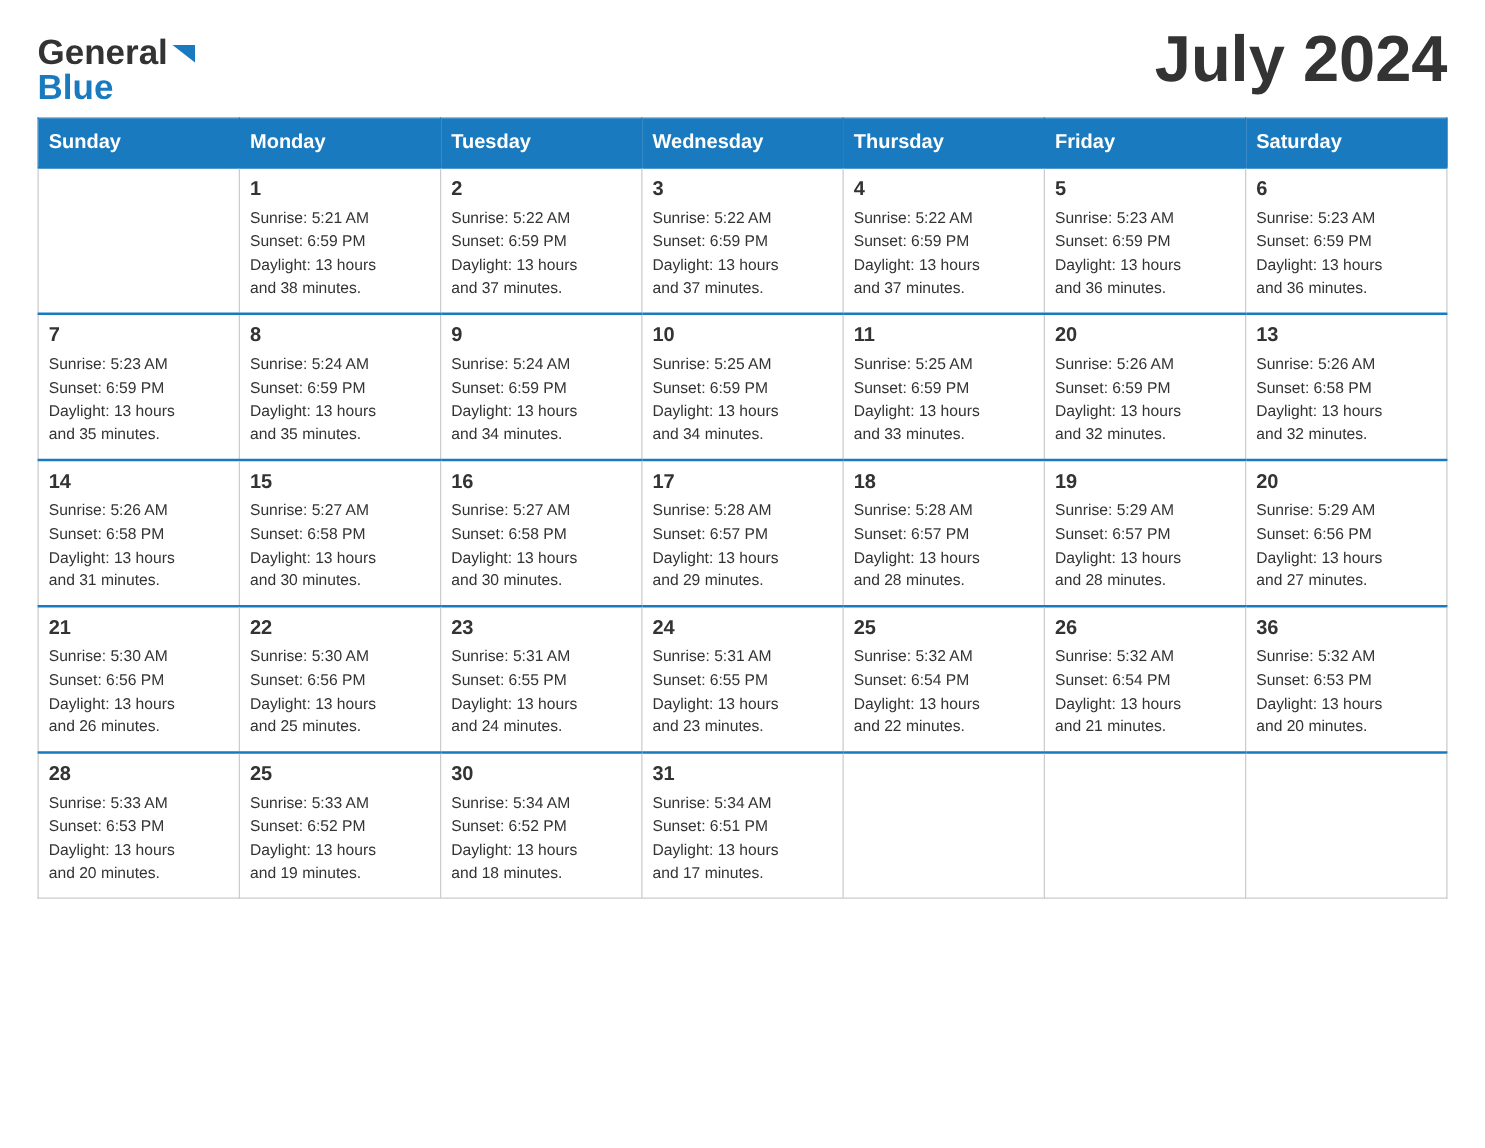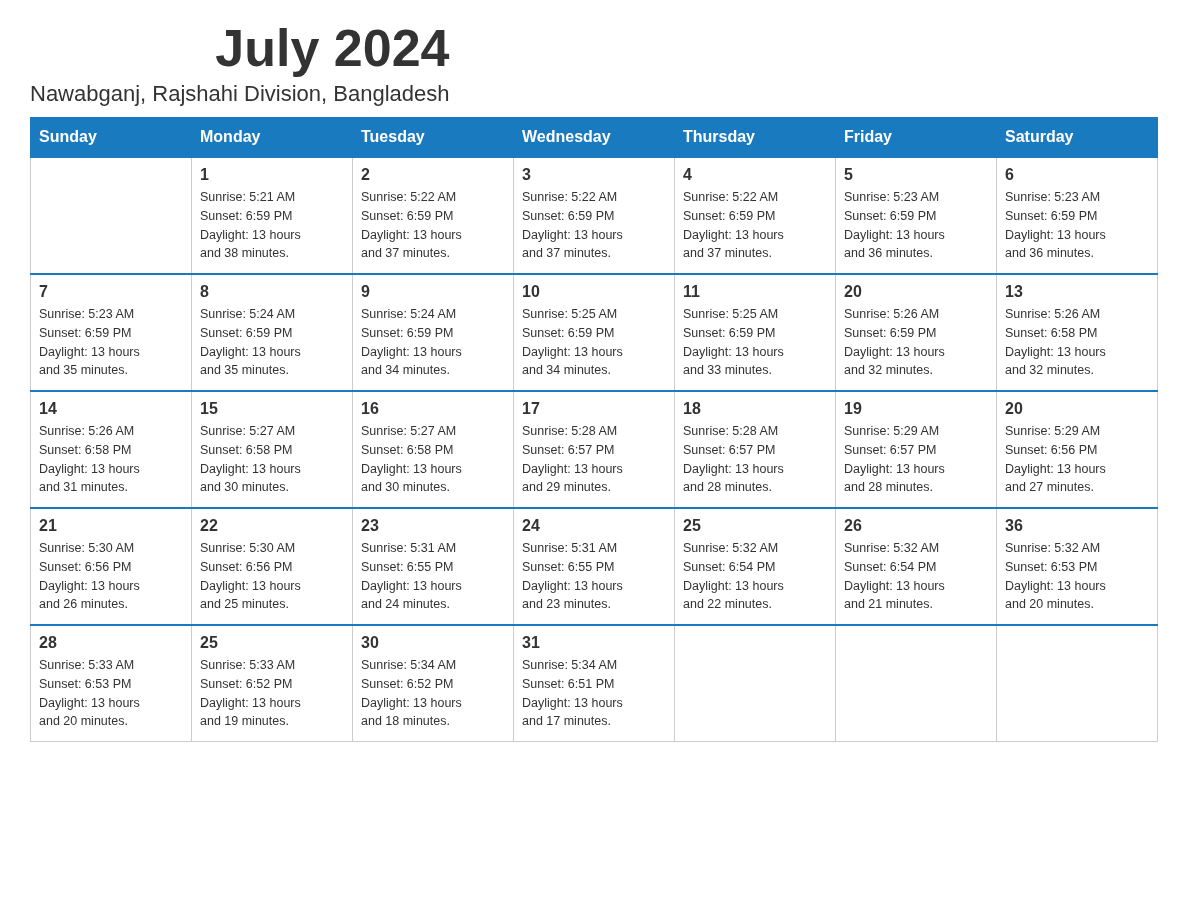--- a/index.html
+++ b/index.html
@@ -86,23 +86,31 @@
     }
     .empty-cell {
       background: #fff;
       border-top: 2px solid #1a7abf;
     }
   </style>
 </head>
 <body>
 
 <div class="header">
+  <div class="logo">
+    <div style="display:flex; align-items:center;">
+      <span class="logo-general">General</span>
+      <svg width="22" height="22" viewBox="0 0 22 22" style="margin-left:2px; margin-top:2px;">
+        <polygon points="2,4 20,4 20,18" fill="#1a7abf"></polygon>
+      </svg>
+    </div>
+    <span class="logo-blue">Blue</span>
+  </div>
   <div class="title-block">
     <div class="month-year">July 2024</div>
-    <div class="location">Nawabganj, Rajshahi Division, Bangladesh</div>
   </div>
 </div>
 
 <table class="calendar">
   <thead>
     <tr>
     <th>Sunday</th>
         <th>Monday</th>
         <th>Tuesday</th>
         <th>Wednesday</th>

